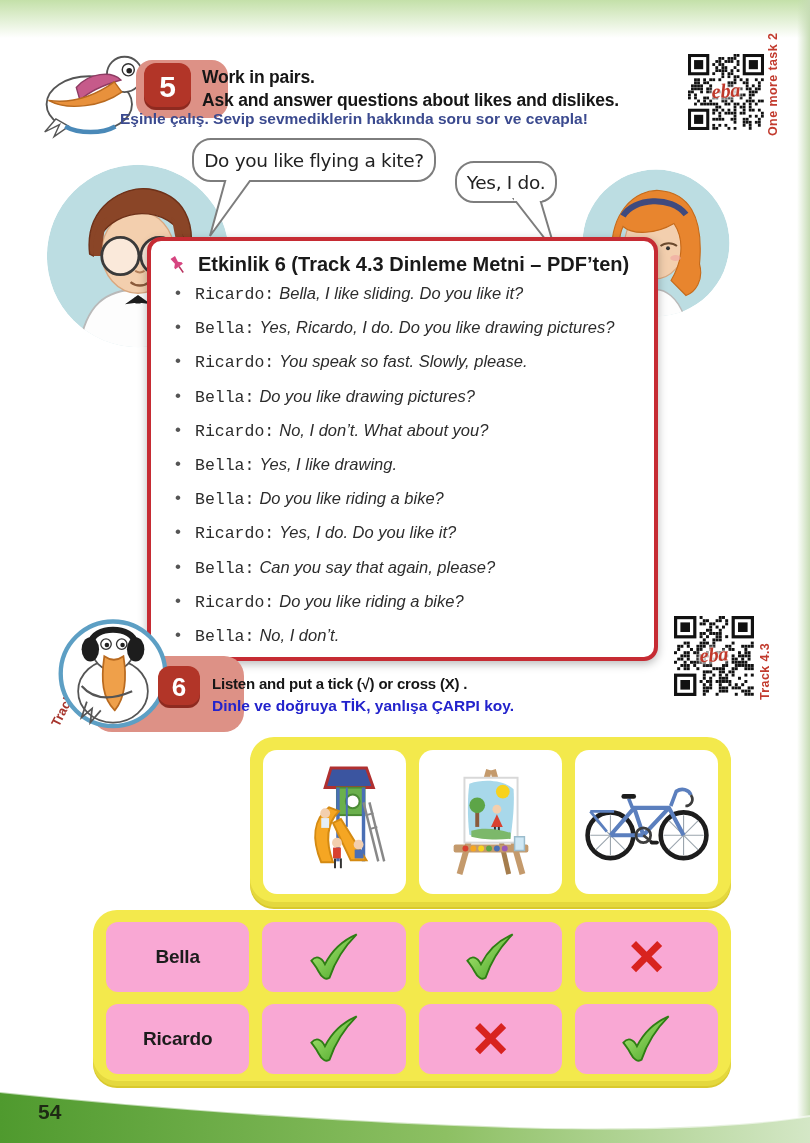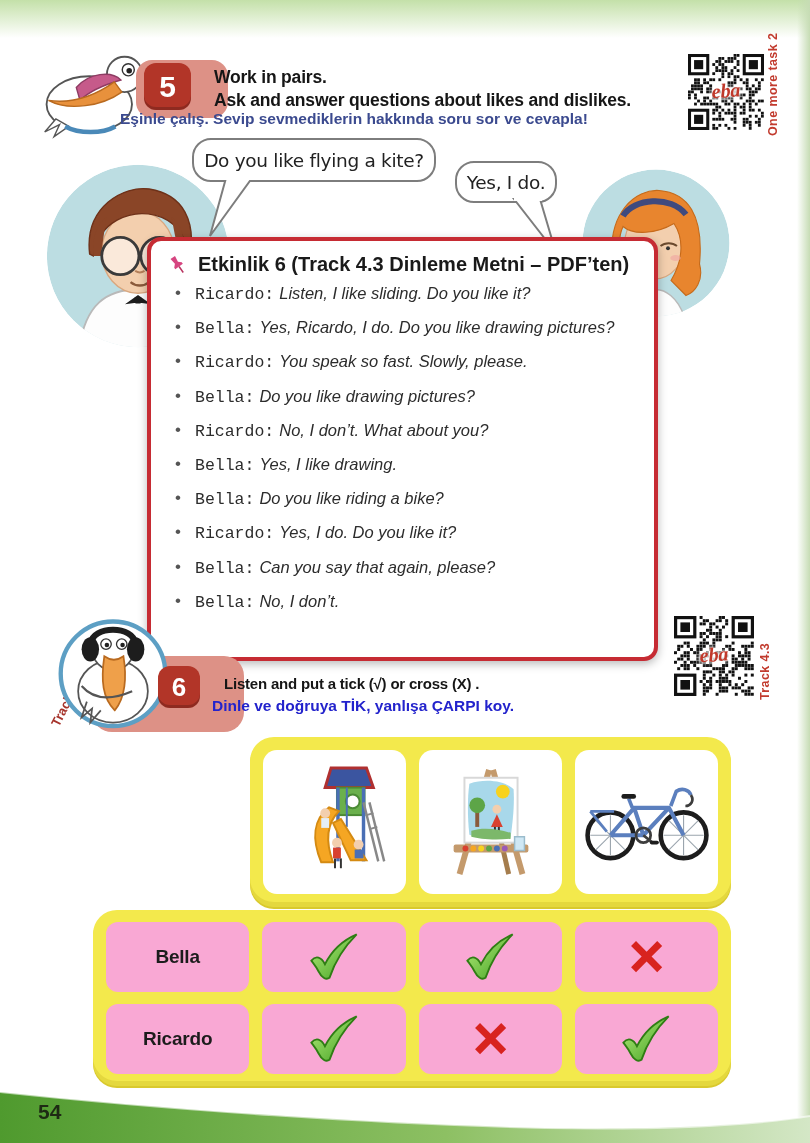--- a/index.html
+++ b/index.html
@@ -10,21 +10,21 @@
   
   .top-tint{left:0;top:0;width:810px;height:38px;
     background:linear-gradient(180deg,rgba(176,214,140,.75),rgba(255,255,255,0));}
   .right-strip{right:0;top:0;width:13px;height:1143px;
     background:linear-gradient(to left,#c6dcb4,rgba(255,255,255,0));}
 
   
   .chip{background:#dd9186;border-radius:16px;}
   .badge{background:#b23528;color:#fff;border-radius:12px;display:flex;align-items:center;justify-content:center;
          font-weight:bold;font-size:30px;box-shadow:inset 0 -3px 0 rgba(0,0,0,.2);}
-  .h-en{font-weight:bold;color:#161616;font-size:17.5px;line-height:23px;letter-spacing:-.2px;margin-left:12px;}
+  .h-en{font-weight:bold;color:#161616;font-size:17.5px;line-height:23px;letter-spacing:-.2px;}
   .h-tr5{font-weight:bold;color:#3b4a8f;font-size:15.5px;}
   .h-tr6{font-weight:bold;color:#2323cc;font-size:15.5px;}
   .qr{display:block;width:100%;height:100%;}
   .qr-wrap{position:absolute;}
   .qr-eba{position:absolute;left:50%;top:50%;transform:translate(-50%,-55%) rotate(-4deg);
     font-family:"Liberation Serif",serif;font-style:italic;font-weight:bold;font-size:20px;color:#c0392b;
     text-shadow:0 0 3px #fff,0 0 4px #fff,0 0 5px #fff;}
   .vlabel{writing-mode:vertical-rl;transform:rotate(180deg);font-weight:bold;font-size:12.5px;color:#c23b2e;
     letter-spacing:.4px;white-space:nowrap;}
 
@@ -362,29 +362,30 @@
     <div class="popup-title">
       <svg style="width:22px;height:22px;flex:0 0 auto;" viewBox="0 0 24 24">
         <g transform="rotate(-35 12 12)">
           <path d="M9 2 h6 l-1 7 3 3 v2 H7 v-2 l3-3 Z" fill="#d64580"></path>
           <rect x="11.2" y="14" width="1.6" height="8" fill="#b8325f"></rect>
         </g>
       </svg>
       <span>Etkinlik 6 (Track 4.3 Dinleme Metni – PDF’ten)</span>
     </div>
     <ul>
-      <li><span class="spk">Ricardo:</span><span class="dlg">Listen, I like sliding. Do you like it?</span></li>
+      <li><span class="spk">Ricardo:</span><span class="dlg">Bella, I like sliding. Do you like it?</span></li>
       <li><span class="spk">Bella:</span><span class="dlg">Yes, Ricardo, I do. Do you like drawing pictures?</span></li>
       <li><span class="spk">Ricardo:</span><span class="dlg">You speak so fast. Slowly, please.</span></li>
       <li><span class="spk">Bella:</span><span class="dlg">Do you like drawing pictures?</span></li>
       <li><span class="spk">Ricardo:</span><span class="dlg">No, I don’t. What about you?</span></li>
       <li><span class="spk">Bella:</span><span class="dlg">Yes, I like drawing.</span></li>
       <li><span class="spk">Bella:</span><span class="dlg">Do you like riding a bike?</span></li>
       <li><span class="spk">Ricardo:</span><span class="dlg">Yes, I do. Do you like it?</span></li>
       <li><span class="spk">Bella:</span><span class="dlg">Can you say that again, please?</span></li>
+      <li><span class="spk">Ricardo:</span><span class="dlg">Do you like riding a bike?</span></li>
       <li><span class="spk">Bella:</span><span class="dlg">No, I don’t.</span></li>
     </ul>
   </div>
 
   <div class="abs chip" style="left:92px;top:656px;width:152px;height:76px;border-radius:20px;"></div>
   <div class="abs track-rot" style="left:48px;top:722px;">Track 4.3</div>
   <svg class="abs" style="left:52px;top:608px;width:122px;height:128px;" viewBox="0 0 140 140">
     <circle cx="70" cy="72" r="60" fill="#fff" stroke="#5d9fc4" stroke-width="5"></circle>
     <ellipse cx="70" cy="92" rx="40" ry="36" fill="#fff" stroke="#555" stroke-width="2"></ellipse>
     <circle cx="70" cy="44" r="24" fill="#fff" stroke="#555" stroke-width="2"></circle>

